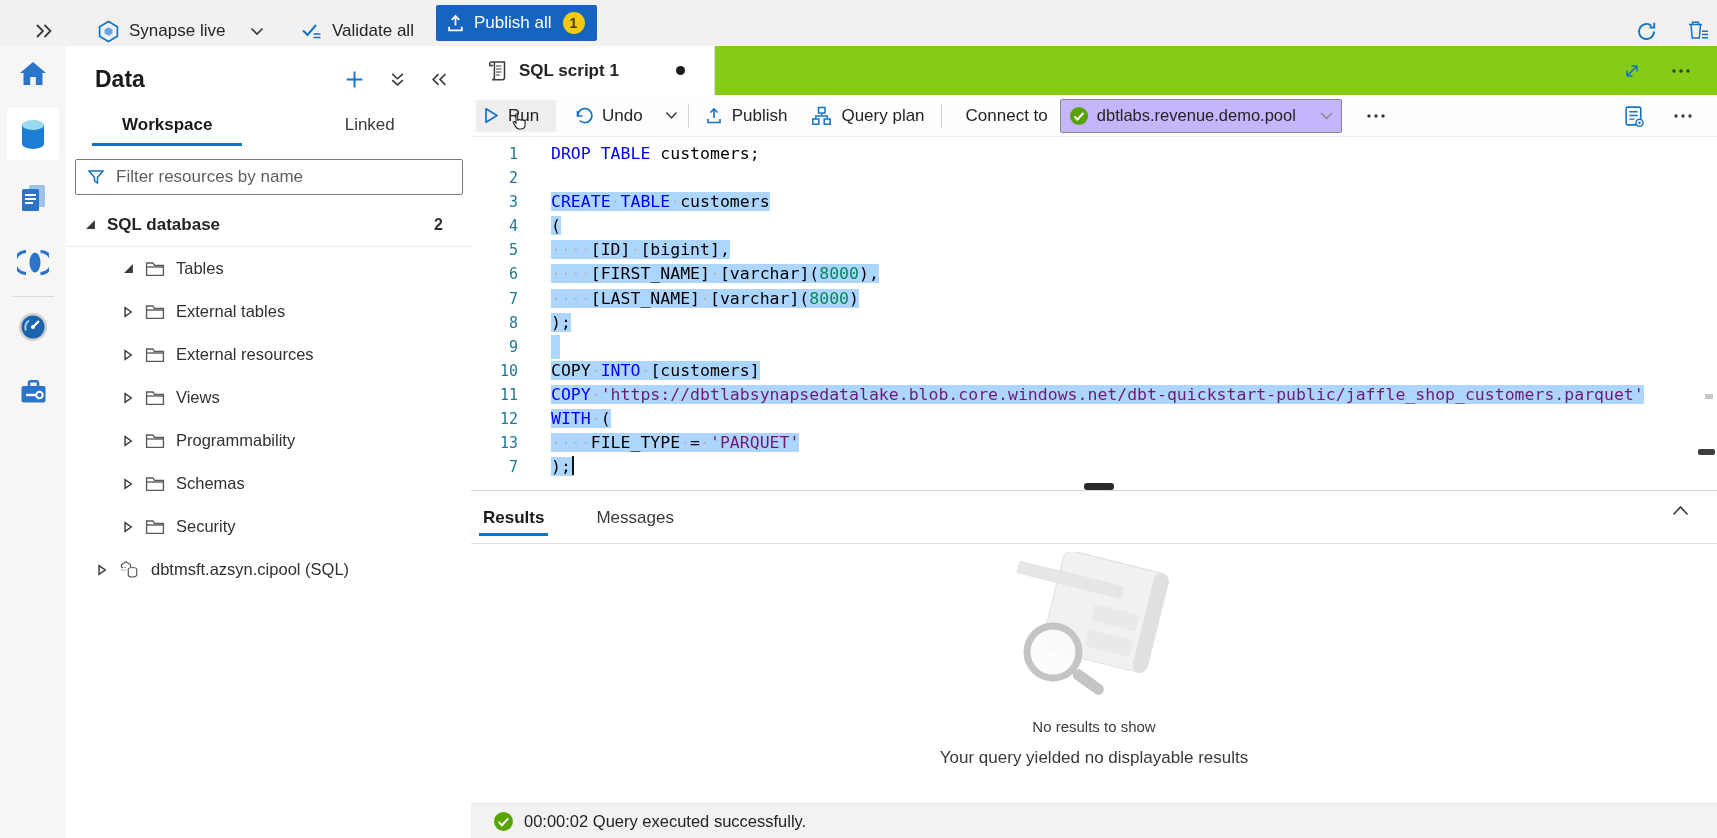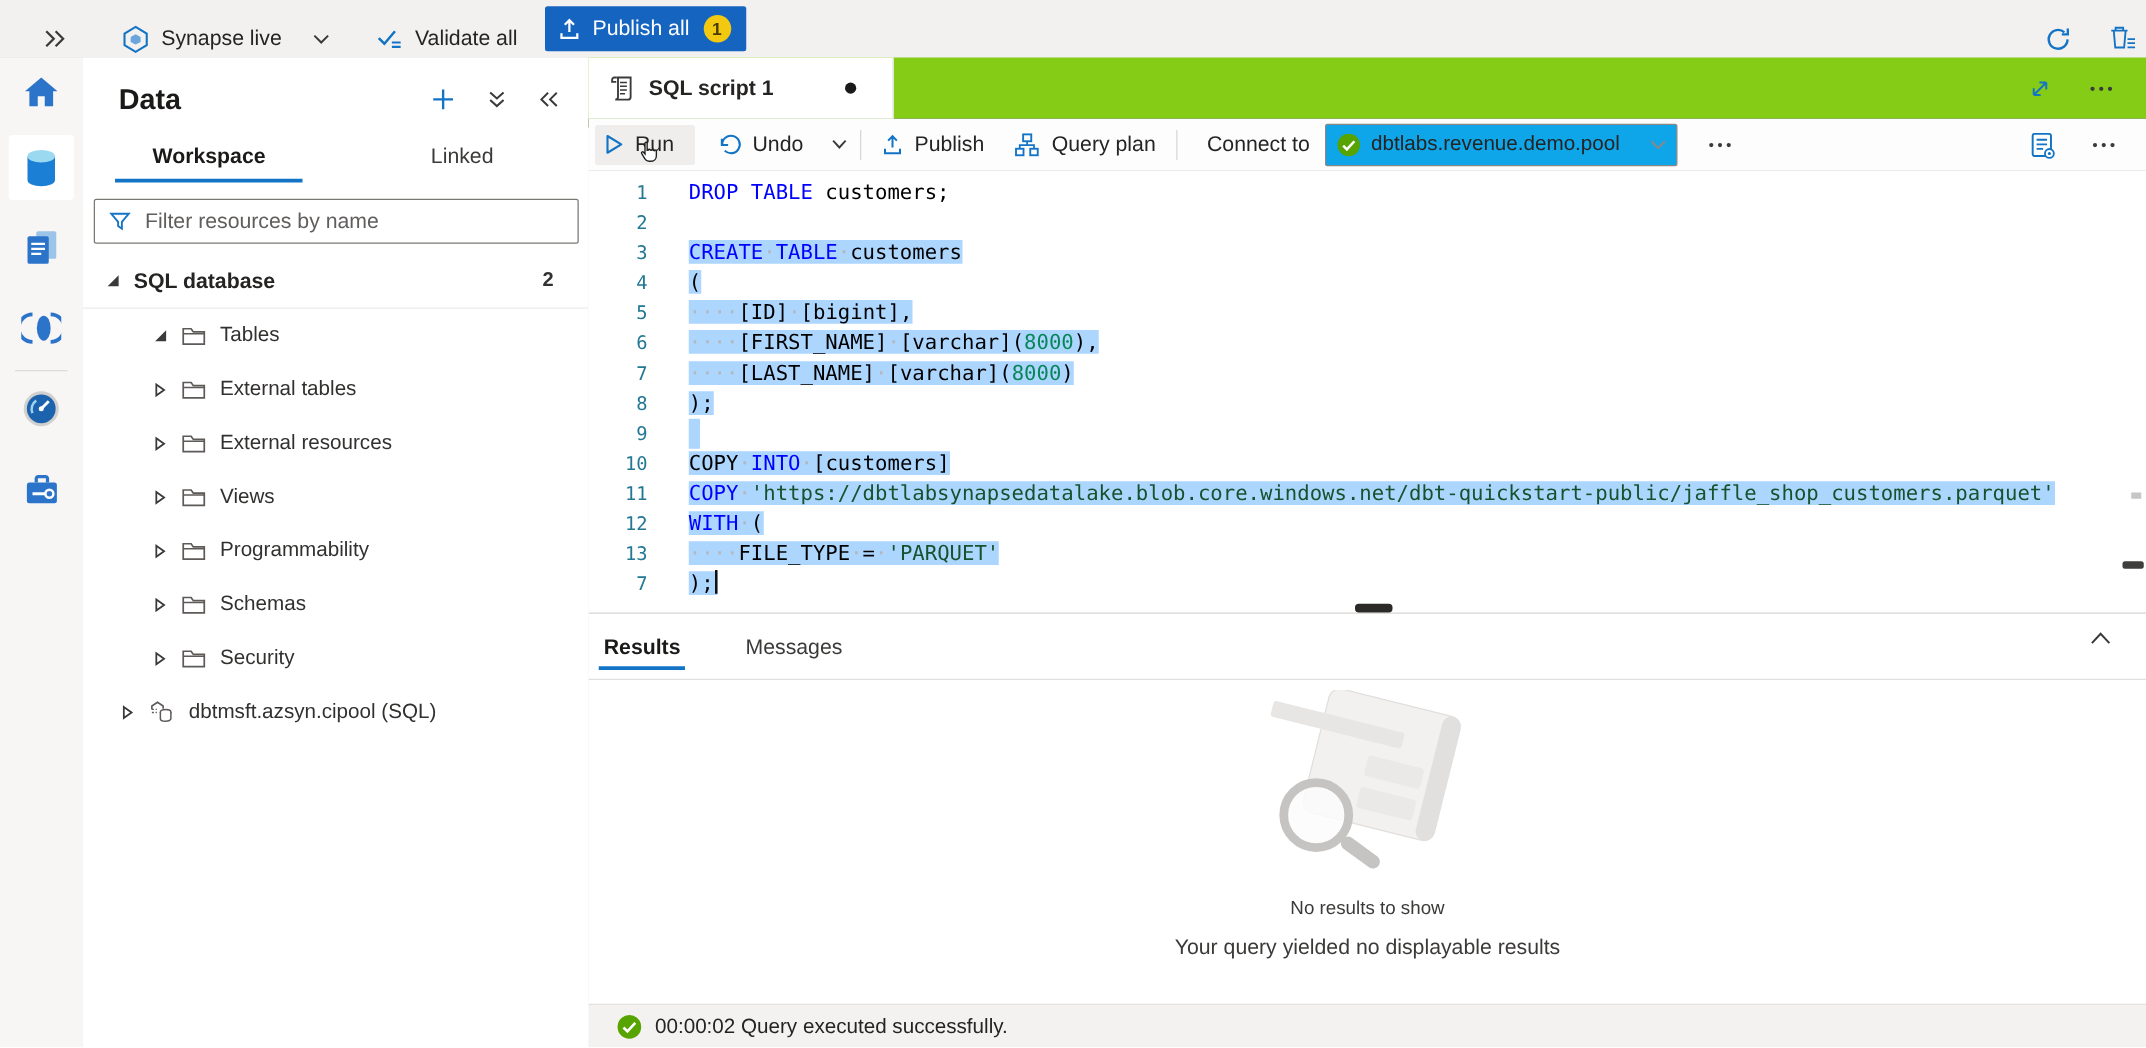--- a/index.html
+++ b/index.html
@@ -67,35 +67,35 @@
   .tabbar-right{position:absolute;right:0;top:0;height:49px;display:flex;align-items:center;gap:26px;padding-right:24px;}
 
   .toolbar{position:absolute;left:0;top:49px;width:100%;height:42px;background:#fdfdfd;
            border-bottom:1px solid #ececea;display:flex;align-items:center;padding-left:5px;box-sizing:border-box;}
   .tool-item{display:flex;align-items:center;gap:9px;background:none;border:none;cursor:pointer;
              font-size:17px;color:#252423;padding:6px 8px;border-radius:2px;font-family:"Liberation Sans",sans-serif;}
   .tool-item.hovered{background:#efeeed;}
   .tool-sep{width:1px;height:24px;background:#d8d6d4;margin:0 8px;}
   .connect-label{font-size:17px;color:#252423;margin:0 12px 0 16px;}
   .connect-dd{display:flex;align-items:center;gap:8px;border:1px solid #8a8886;border-radius:2px;
-              background:#0ea5e9;height:32px;padding:0 8px 0 8px;width:264px;cursor:pointer;}
+              background:#c4b5fd;height:32px;padding:0 8px 0 8px;width:264px;cursor:pointer;}
   .connect-dd .dd-label{font-size:16.5px;color:#252423;white-space:nowrap;overflow:hidden;flex:1;}
   .toolbar-right{position:absolute;right:0;top:49px;height:42px;display:flex;align-items:center;gap:24px;padding-right:22px;}
 
   
   .code{position:absolute;left:0;top:91px;width:100%;height:352px;background:#fff;padding-top:5px;box-sizing:border-box;overflow:hidden;}
   .code-line{display:flex;height:24.1px;line-height:24.1px;}
   .ln{width:47px;text-align:right;color:#237893;font-size:15px;flex:none;
       font-family:"DejaVu Sans Mono",monospace;}
   .lc{font-family:"DejaVu Sans Mono",monospace;font-size:16.5px;color:#000;
       white-space:pre;padding-left:33px;}
   .sel{background:#add6ff;}
   .sel:empty{display:inline-block;width:9px;height:24px;}
   .tk-kw{color:#0000ff;}
-  .tk-str{color:#14532d;}
+  .tk-str{color:#701a75;}
   .tk-num{color:#098658;}
   .tk-ws{color:#b4b8bc;}
   .caret{display:inline-block;width:2px;height:19px;background:#111;margin-left:1px;vertical-align:-3px;}
   .ruler-mark{position:absolute;background:#c8c6c4;}
   .scroll-dash{position:absolute;background:#3f3e3d;border-radius:2px;}
 
   
   .splitter-line{position:absolute;left:0;top:444px;width:100%;height:1px;background:#d8d6d4;}
   .splitter-handle{position:absolute;left:613px;top:437px;width:30px;height:7px;background:#2b2a29;border-radius:3px;cursor:row-resize;}
 

